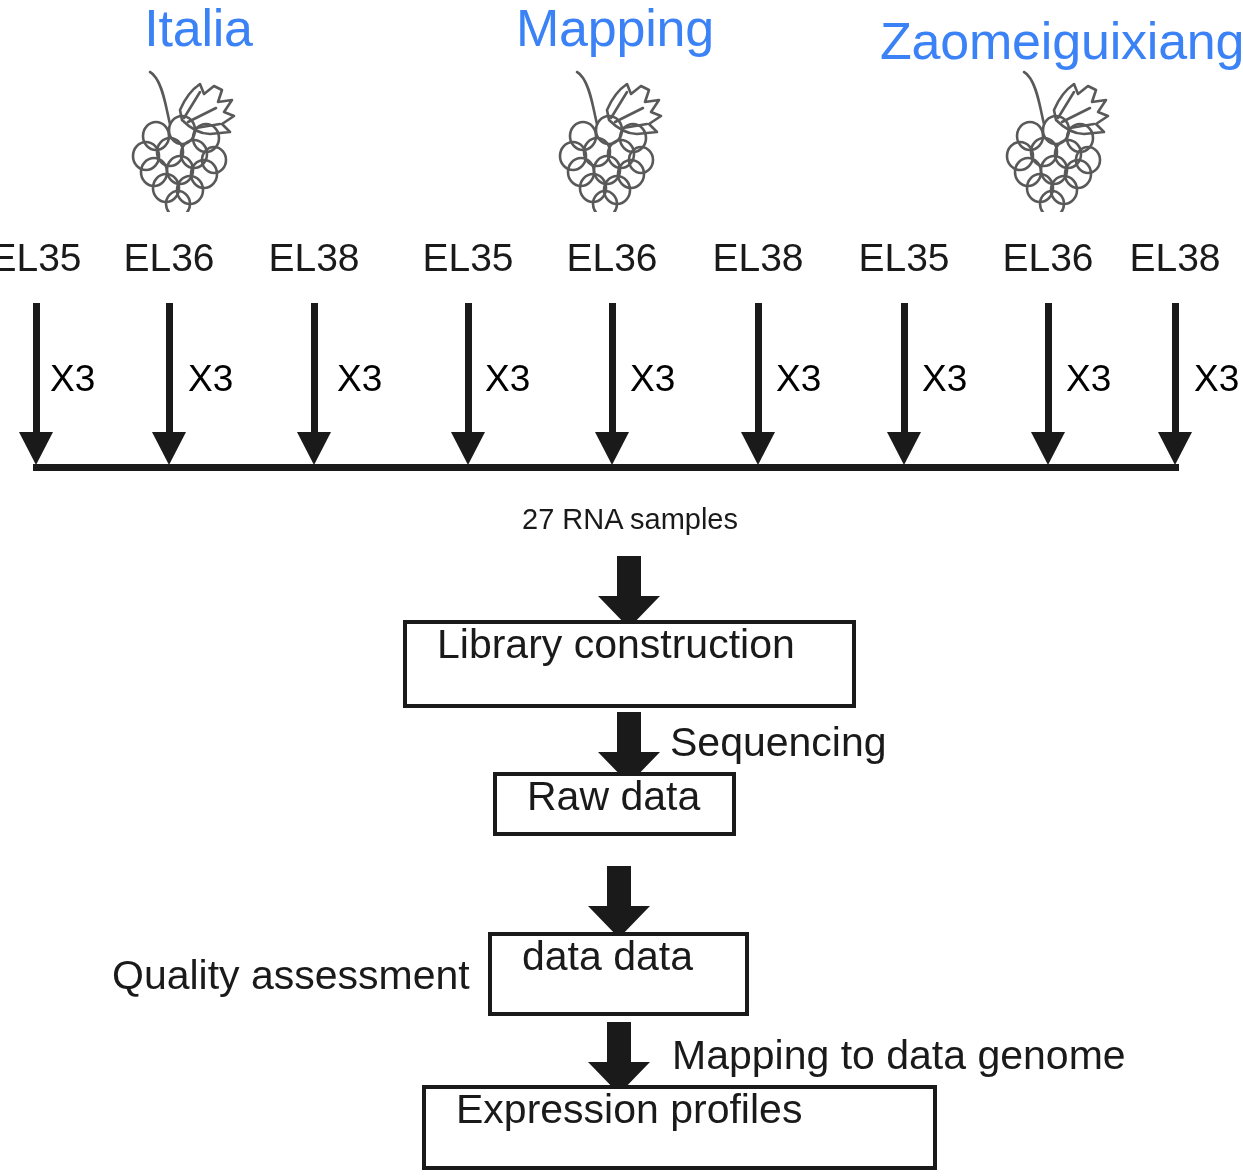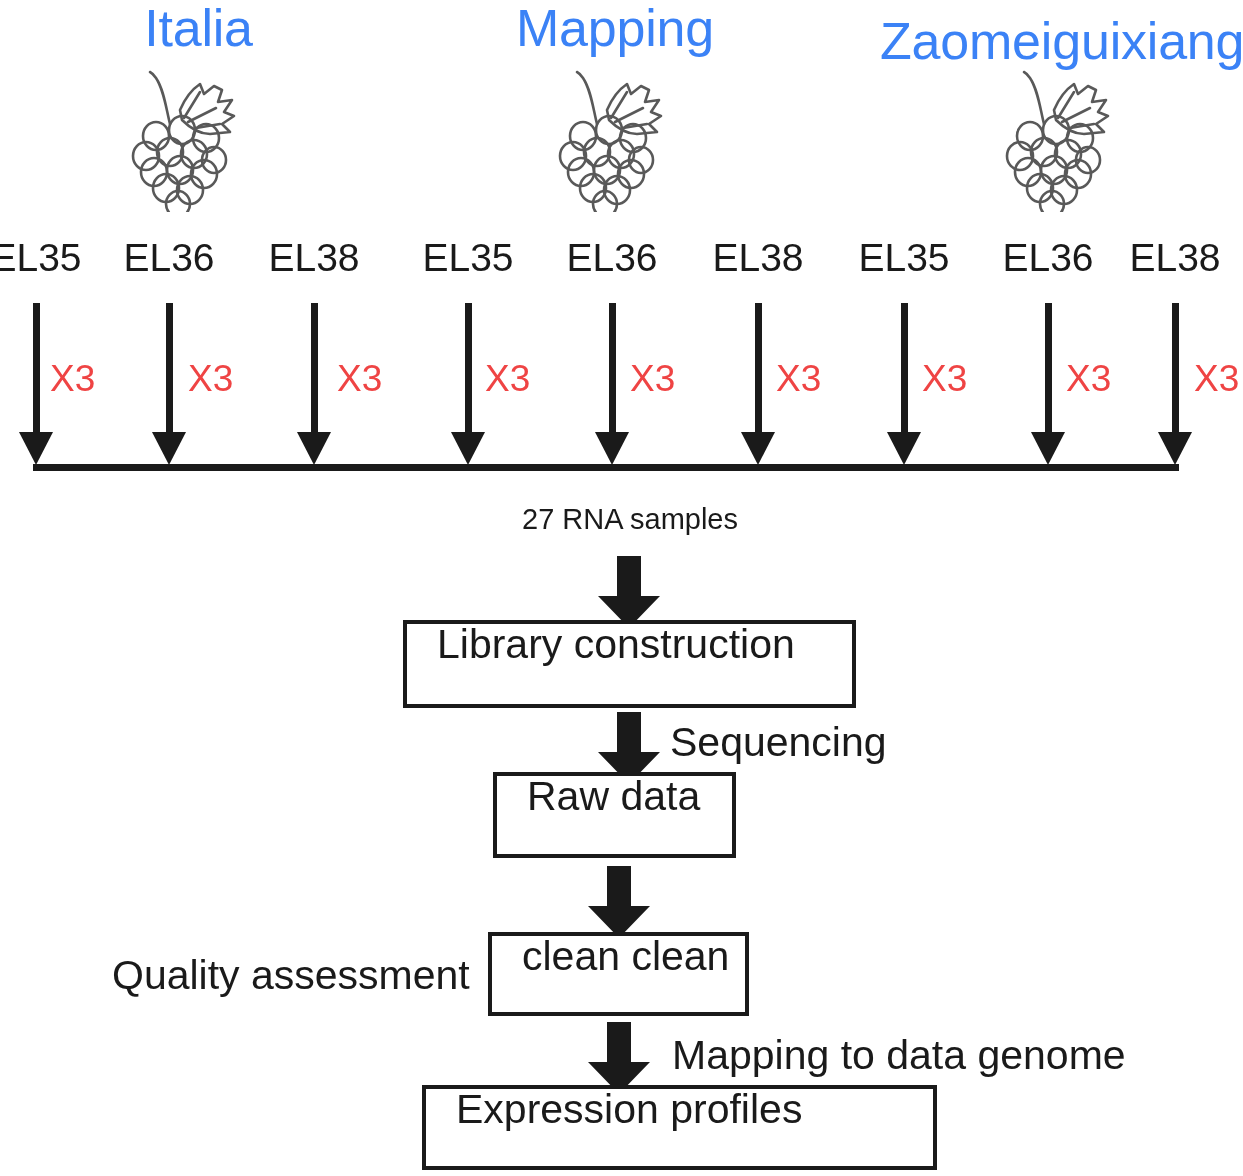--- a/index.html
+++ b/index.html
@@ -41,21 +41,21 @@
     font-size: 39px;
     line-height: 1;
     color: #1a1a1a;
     white-space: nowrap;
     text-align: center;
   }
   .rep-label {
     position: absolute;
     font-size: 37px;
     line-height: 1;
-    color: #ef4444;
+    color: #000000;
     white-space: nowrap;
     text-align: right;
   }
 
   
   .thin-arrow {
     position: absolute;
     width: 7px;
     background: #1a1a1a;
   }
@@ -252,34 +252,34 @@
     <span class="flow-box-label">Library construction</span>
   </div>
 
   <div class="block-arrow" style="left:598px; top:712px;">
     <svg viewBox="0 0 62 72" width="62" height="72">
       <path d="M19 0 L43 0 L43 40 L62 40 L31 72 L0 40 L19 40 Z" fill="#1a1a1a"></path>
     </svg>
   </div>
   <div class="process-label" style="left:670px; top:722px;">Sequencing</div>
 
-  <div class="flow-box" style="left:493px; top:772px; width:243px; height:86px;">
+  <div class="flow-box" style="left:493px; top:772px; width:243px; height:64px;">
     <span class="flow-box-label">Raw data</span>
   </div>
 
   <div class="block-arrow" style="left:588px; top:866px;">
     <svg viewBox="0 0 62 72" width="62" height="72">
       <path d="M19 0 L43 0 L43 40 L62 40 L31 72 L0 40 L19 40 Z" fill="#1a1a1a"></path>
     </svg>
   </div>
 
   <div class="process-label" style="left:112px; top:955px;">Quality assessment</div>
 
   <div class="flow-box" style="left:488px; top:932px; width:261px; height:84px;">
-    <span class="flow-box-label">clean clean</span>
+    <span class="flow-box-label">data data</span>
   </div>
 
   <div class="block-arrow" style="left:588px; top:1022px;">
     <svg viewBox="0 0 62 72" width="62" height="72">
       <path d="M19 0 L43 0 L43 40 L62 40 L31 72 L0 40 L19 40 Z" fill="#1a1a1a"></path>
     </svg>
   </div>
   <div class="process-label" style="left:672px; top:1035px;">Mapping to data genome</div>
 
   <div class="flow-box" style="left:422px; top:1085px; width:515px; height:85px;">

